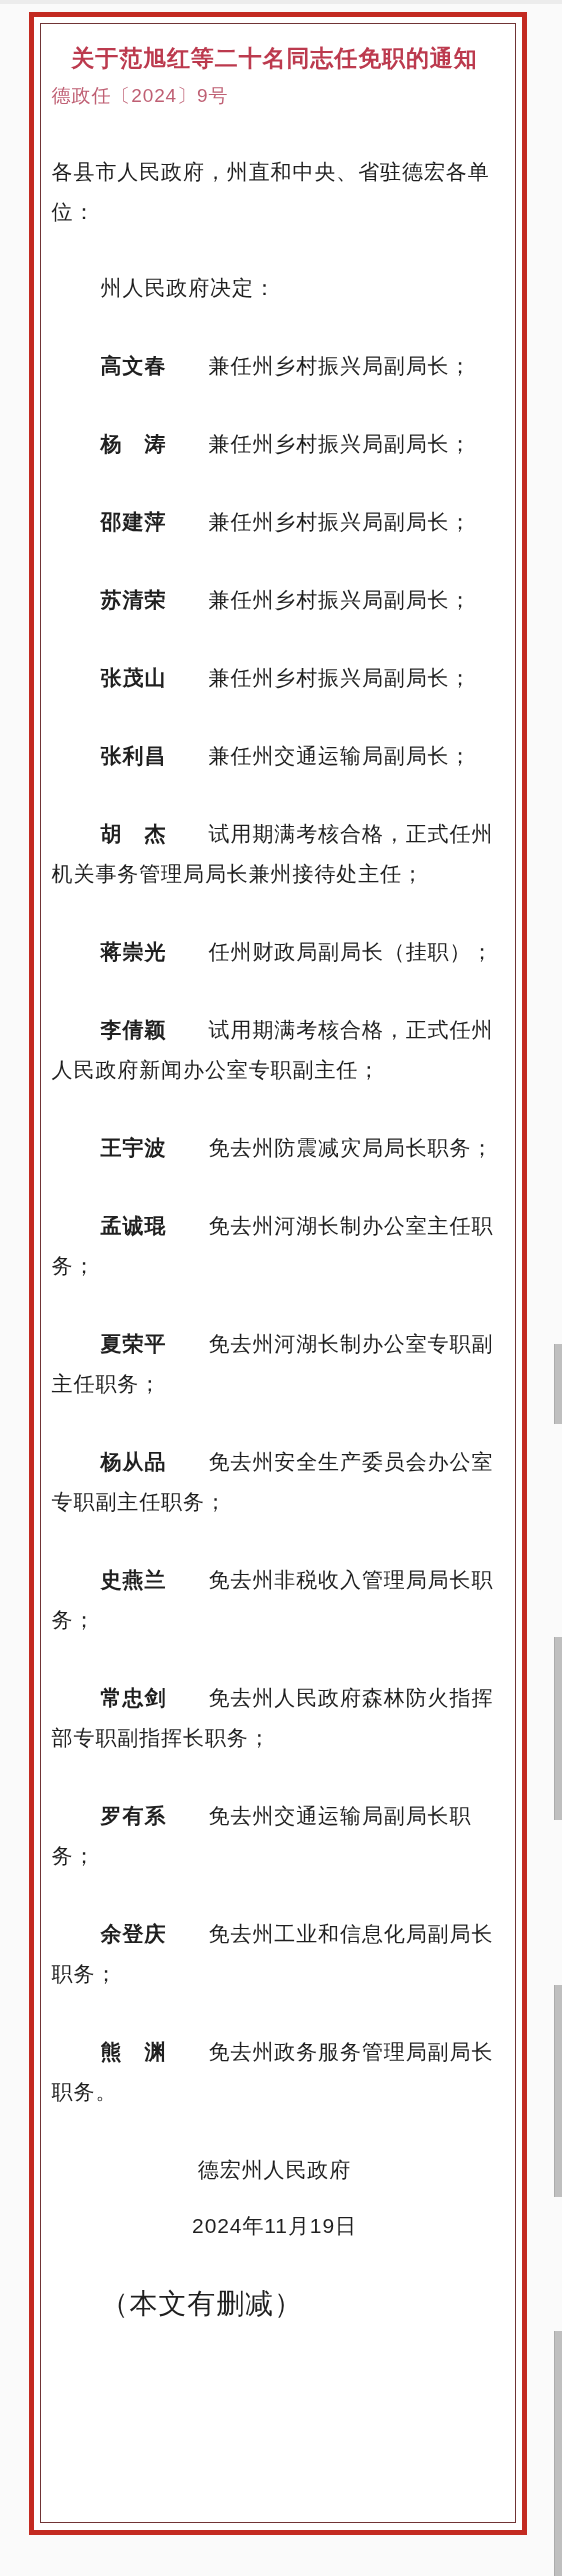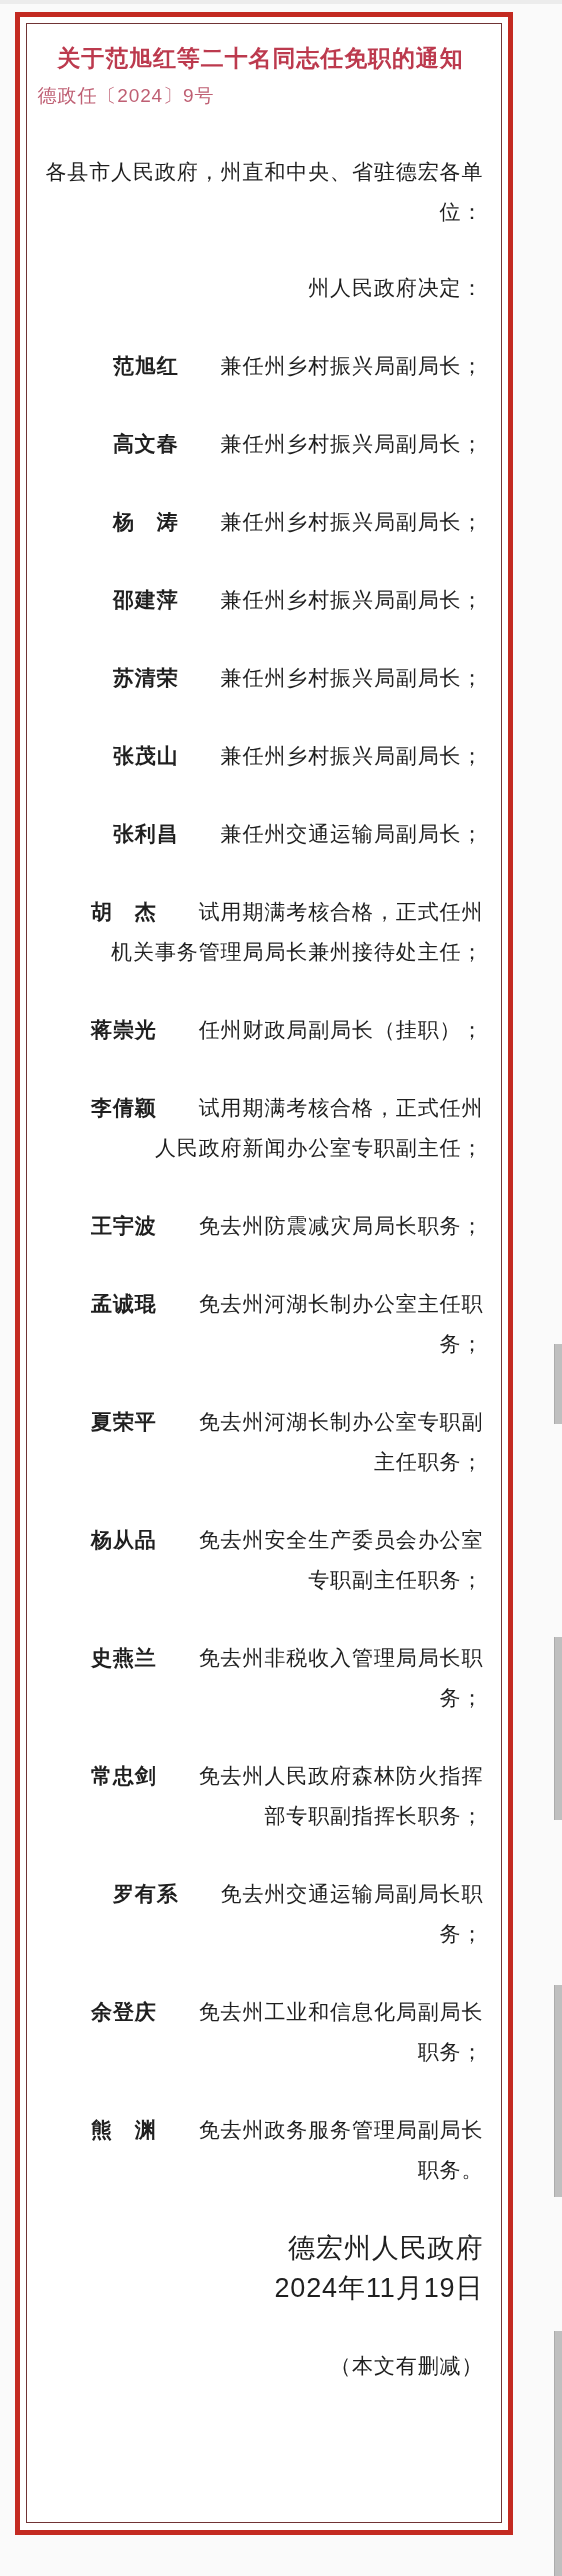--- a/index.html
+++ b/index.html
@@ -14,21 +14,21 @@
   html,body{margin:0;padding:0;}
   body{
     width:563px;height:2576px;position:relative;
     background:var(--page_bg);
     font-family:"Liberation Sans","DejaVu Sans",sans-serif;
     color:var(--text_color);
     overflow:hidden;
   }
   .topstrip{position:absolute;left:0;top:0;width:563px;height:3.5px;background:#ececec;}
   .frame{
-    position:absolute;left:15px;top:12.2px;
+    position:absolute;left:29px;top:12.2px;
     width:498px;height:2523px;box-sizing:border-box;
     border:5.2px solid var(--frame_red);
     background:#fff;
   }
   .inner{
     margin:6.1px;height:2500px;box-sizing:border-box;
     border:1.7px solid var(--inner_border);
     padding:0 17.5px 0 10.5px;
     overflow:hidden;
   }
@@ -38,28 +38,27 @@
     color:var(--title_red);letter-spacing:0.9px;
   }
   .docnum{
     margin:11.3px 0 0;
     font-size:19px;line-height:24.4px;
     color:var(--subtitle_red);letter-spacing:0.9px;
   }
   .body-text p{
     font-size:21px;line-height:40px;letter-spacing:0.9px;
     margin:0 0 38px;
-    text-align:right;
   }
   p.salutation{margin:44px 0 33px;text-indent:0;}
   p.decision{text-indent:49px;margin-top:36px;}
   p.entry{text-indent:49px;}
   .name{font-weight:bold;display:inline-block;width:66px;margin-right:42px;text-indent:0;}
-  .sig{margin:0;text-align:right;font-size:27px;line-height:40px;letter-spacing:0.9px;}
-  p.note{margin:38px 0 0;text-indent:49px;font-size:21px;line-height:40px;letter-spacing:0.9px;}
+  .sig{margin:16px;text-align:center;font-size:21px;line-height:40px;letter-spacing:0.9px;}
+  p.note{margin:38px 0 0;text-indent:49px;font-size:28px;line-height:40px;letter-spacing:0.9px;}
   .ghost{
     position:absolute;left:554px;width:8.7px;
     background:var(--scrollbar_gray);
     border-left:0.9px solid #ababab;box-sizing:border-box;
   }
 </style>
 </head>
 <body>
 
 <div class="topstrip"></div>
@@ -68,21 +67,20 @@
   <div class="inner">
 
     <h1 class="title">关于范旭红等二十名同志任免职的通知</h1>
     <div class="docnum">德政任〔2024〕9号</div>
 
     <div class="body-text">
       <p class="salutation">各县市人民政府，州直和中央、省驻德宏各单位：</p>
       <p class="decision">州人民政府决定：</p>
 
       <div id="entries">
-  <p class="entry"><span class="name">范旭红</span><span class="action">兼任州乡村振兴局副局长；</span></p>
 
   <p class="entry"><span class="name">高文春</span><span class="action">兼任州乡村振兴局副局长；</span></p>
 
   <p class="entry"><span class="name">杨　涛</span><span class="action">兼任州乡村振兴局副局长；</span></p>
 
   <p class="entry"><span class="name">邵建萍</span><span class="action">兼任州乡村振兴局副局长；</span></p>
 
   <p class="entry"><span class="name">苏清荣</span><span class="action">兼任州乡村振兴局副局长；</span></p>
 
   <p class="entry"><span class="name">张茂山</span><span class="action">兼任州乡村振兴局副局长；</span></p>

